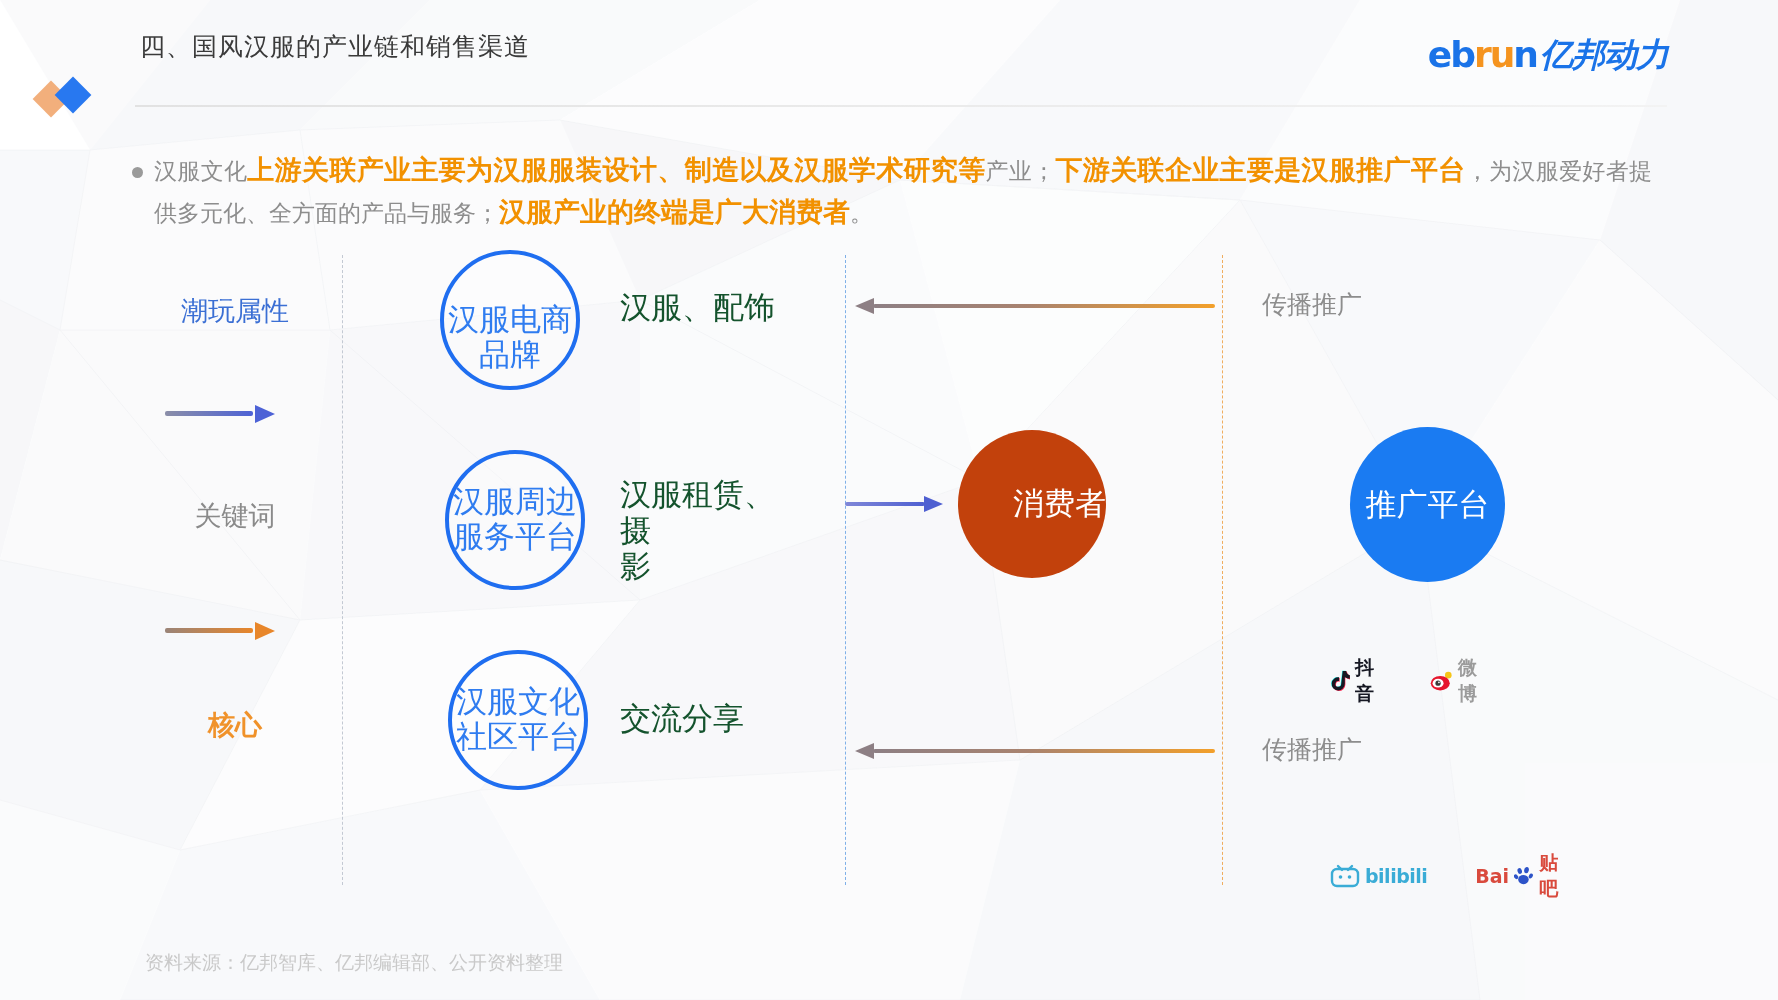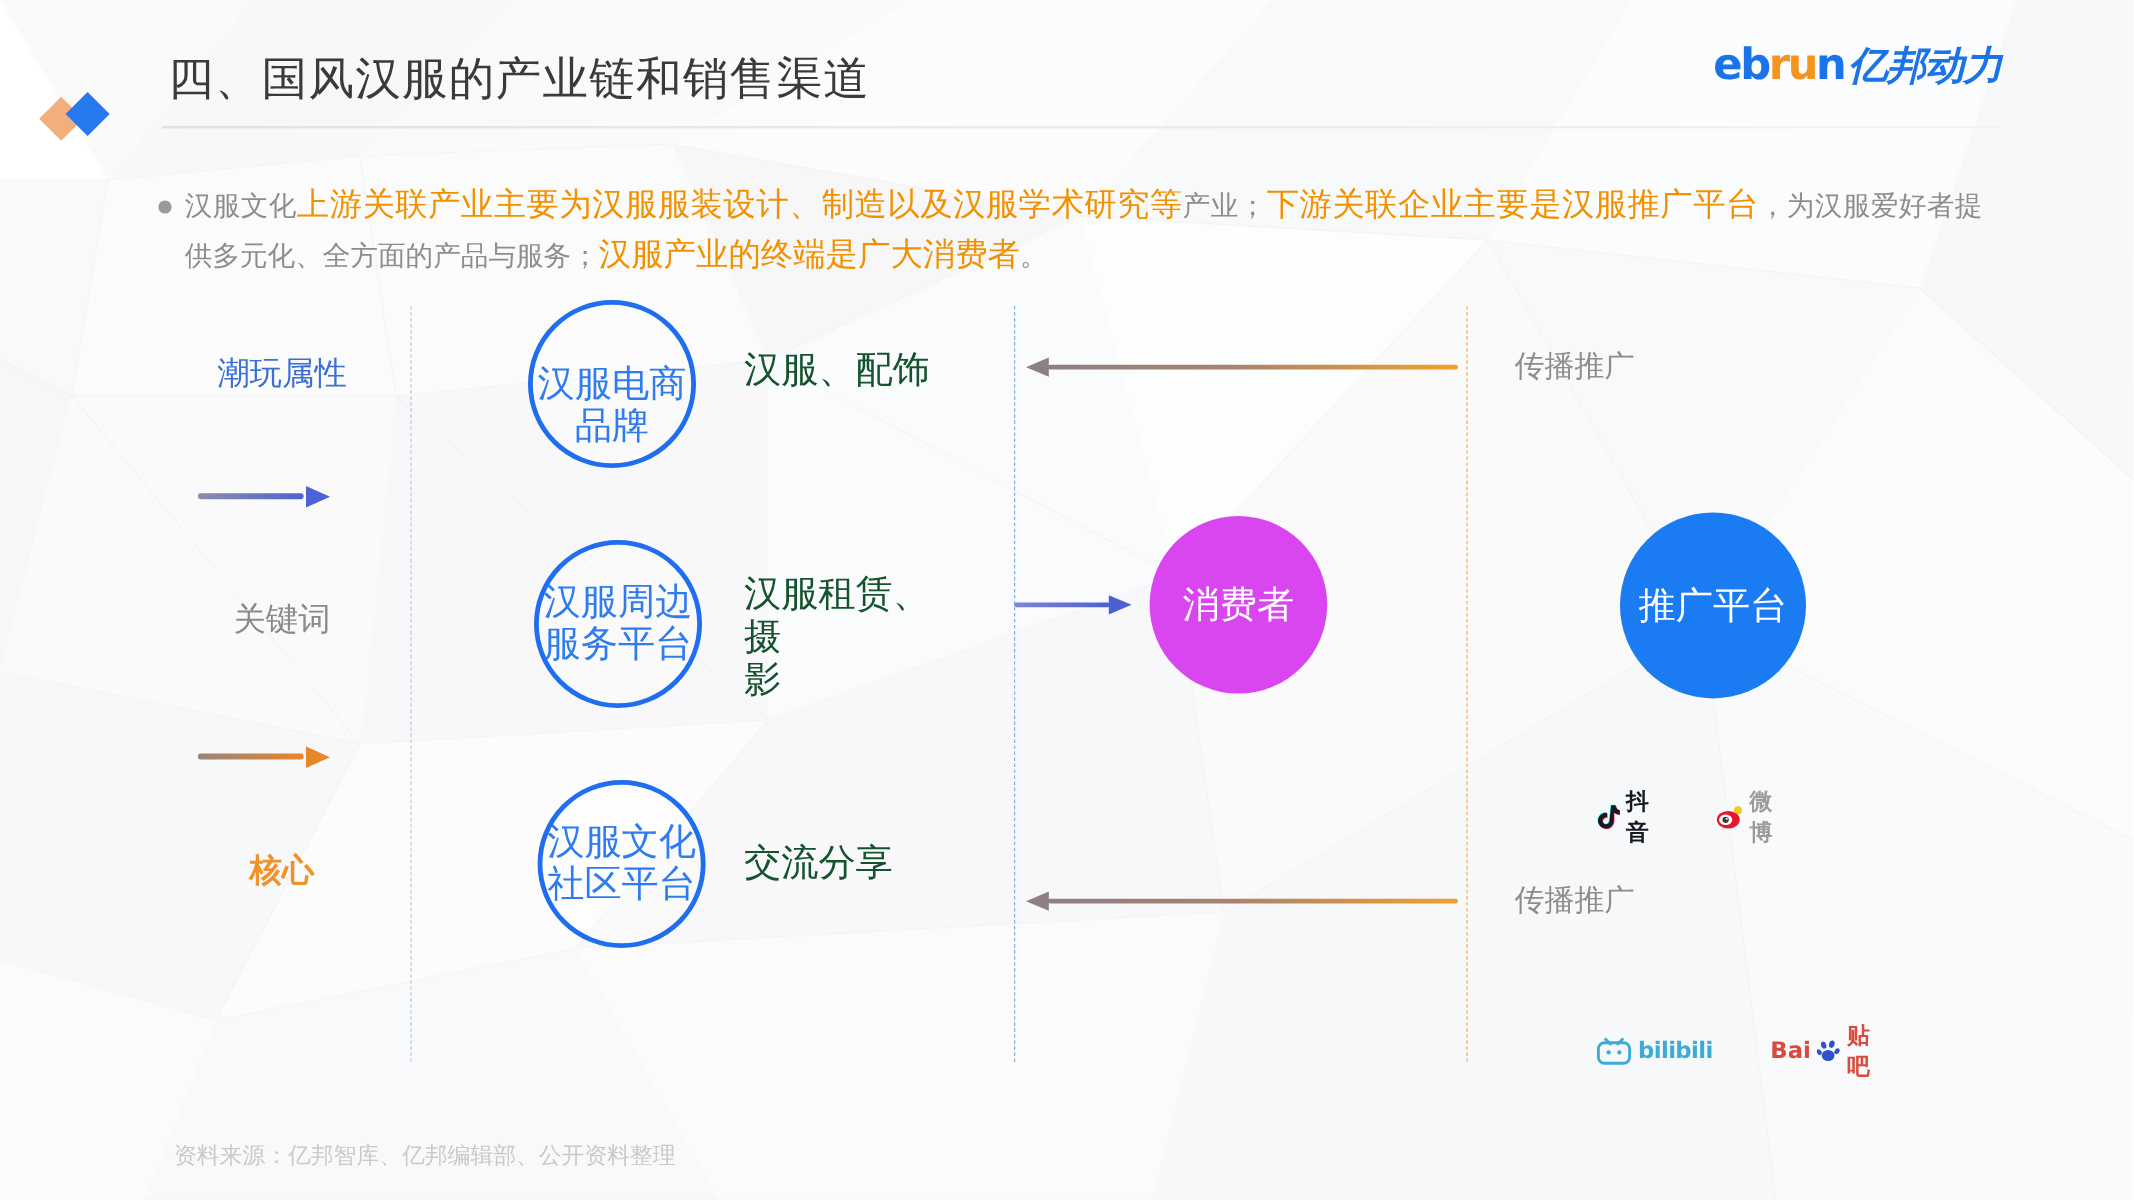--- a/index.html
+++ b/index.html
@@ -11,22 +11,22 @@
     position:relative;
     overflow:hidden;
   }
 
   
   .bg-poly { position:absolute; inset:0; z-index:0; pointer-events:none; }
 
   
   .header { position:absolute; left:0; top:0; width:1778px; height:108px; z-index:5; }
   .page-title {
-    position:absolute; left:140px; top:40px;
-    font-size:38px; color:#3a3a3a; letter-spacing:1px;
+    position:absolute; left:140px; top:30px;
+    font-size:25px; color:#3a3a3a; letter-spacing:1px;
     font-family:"Liberation Serif","DejaVu Serif",serif;
     white-space:nowrap;
   }
   .header-rule {
     position:absolute; left:135px; top:105px; width:1532px; height:2px;
     background:linear-gradient(to right,#e2e2e2,#ececec 60%,#f3f3f3);
   }
   
   .logo { position:absolute; right:110px; top:30px; display:flex; align-items:center; height:50px; }
   .logo-en {
@@ -54,21 +54,21 @@
   .bullet-dot {
     position:absolute; left:0; top:17px; width:11px; height:11px;
     border-radius:50%; background:#9a9a9a;
   }
   .para {
     margin-left:22px;
     font-size:23px; line-height:41px; color:#8d8d8d;
     font-family:"Liberation Serif","DejaVu Serif",serif;
     text-align:justify;
   }
-  .para .hi { color:#f29100; font-weight:normal; font-size:27px; }
+  .para .hi { color:#f29100; font-weight:bold; font-size:27px; }
 
   
   .diagram { position:absolute; left:0; top:255px; width:1424px; height:640px; z-index:5; }
 
   .vline { position:absolute; width:0; border-left:1px dashed #b9c4d6; }
   .vline.v1 { left:342px; top:0; height:630px; border-left-color:#c3c9d3; }
   .vline.v2 { left:845px; top:0; height:630px; border-left-color:#7fb0e8; }
   .vline.v3 { left:1222px; top:0; height:630px; border-left-color:#f0ad5e; }
 
   
@@ -103,21 +103,21 @@
     font-family:"Liberation Serif","DejaVu Serif",serif;
   }
 
   
   .circle-fill {
     position:absolute; border-radius:50%;
     display:flex; align-items:center; justify-content:center; text-align:center;
     color:#ffffff; font-size:31px; line-height:1.15;
     font-family:"Liberation Serif","DejaVu Serif",serif;
   }
-  .circle-fill.orange { background:#d946ef; }
+  .circle-fill.orange { background:#c2410c;justify-content:flex-end; }
   .circle-fill.blue   { background:#1a7bf2; }
 
   
   .arrow-long { position:absolute; height:16px; }
   .arrow-long .shaft { position:absolute; top:6px; height:4px; border-radius:2px; }
   .arrow-long .head { position:absolute; top:0; width:0; height:0;
     border-top:8px solid transparent; border-bottom:8px solid transparent; }
 
   .arrow-left .shaft { left:18px; right:0;
     background:linear-gradient(to left,#f3a02a,#a9836f 55%,#8d7f84); }

